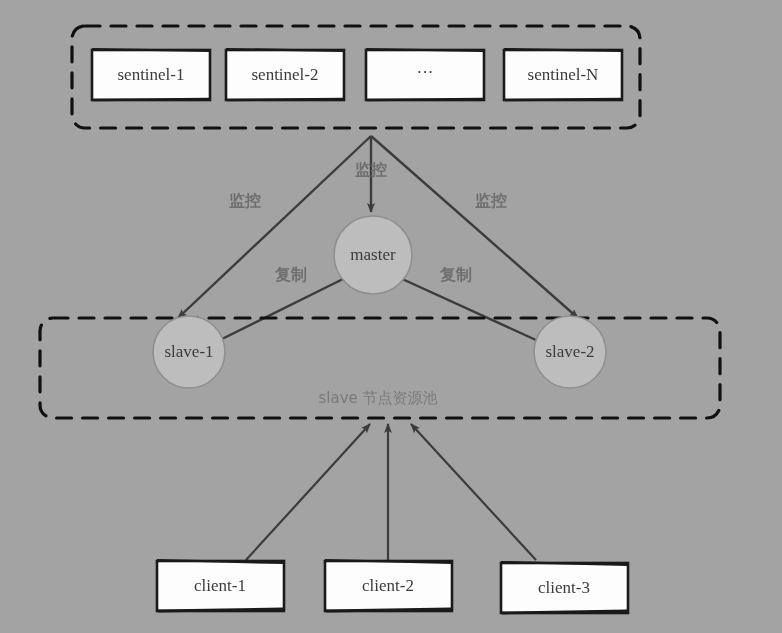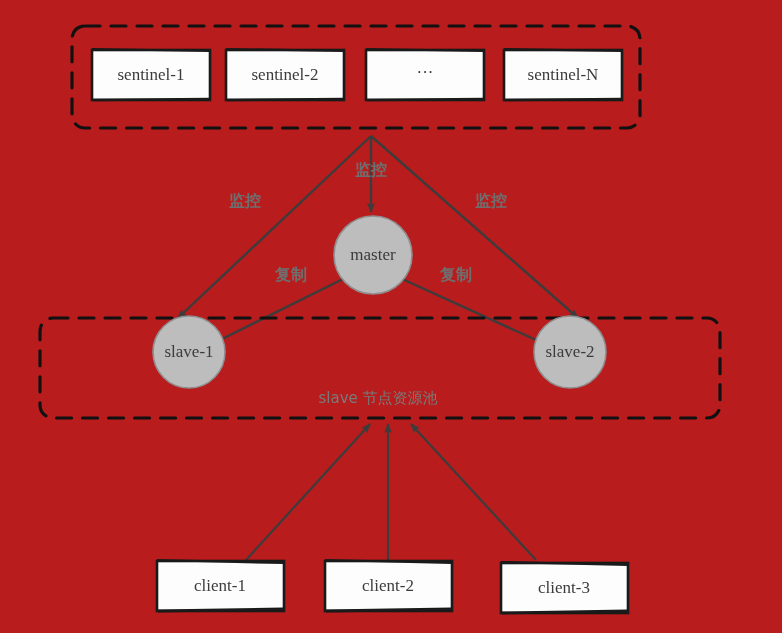--- a/index.html
+++ b/index.html
@@ -7,21 +7,21 @@
     padding: 0;
     background: #ffffff;
   }
   body {
     font-family: "Liberation Serif", "DejaVu Serif", serif;
   }
   #canvas {
     position: relative;
     width: 782px;
     height: 633px;
-    background: #b91c1c;
+    background: #a3a3a3;
     overflow: hidden;
   }
   #diagram-svg {
     position: absolute;
     left: 0;
     top: 0;
     width: 782px;
     height: 633px;
   }
   .node-label {

